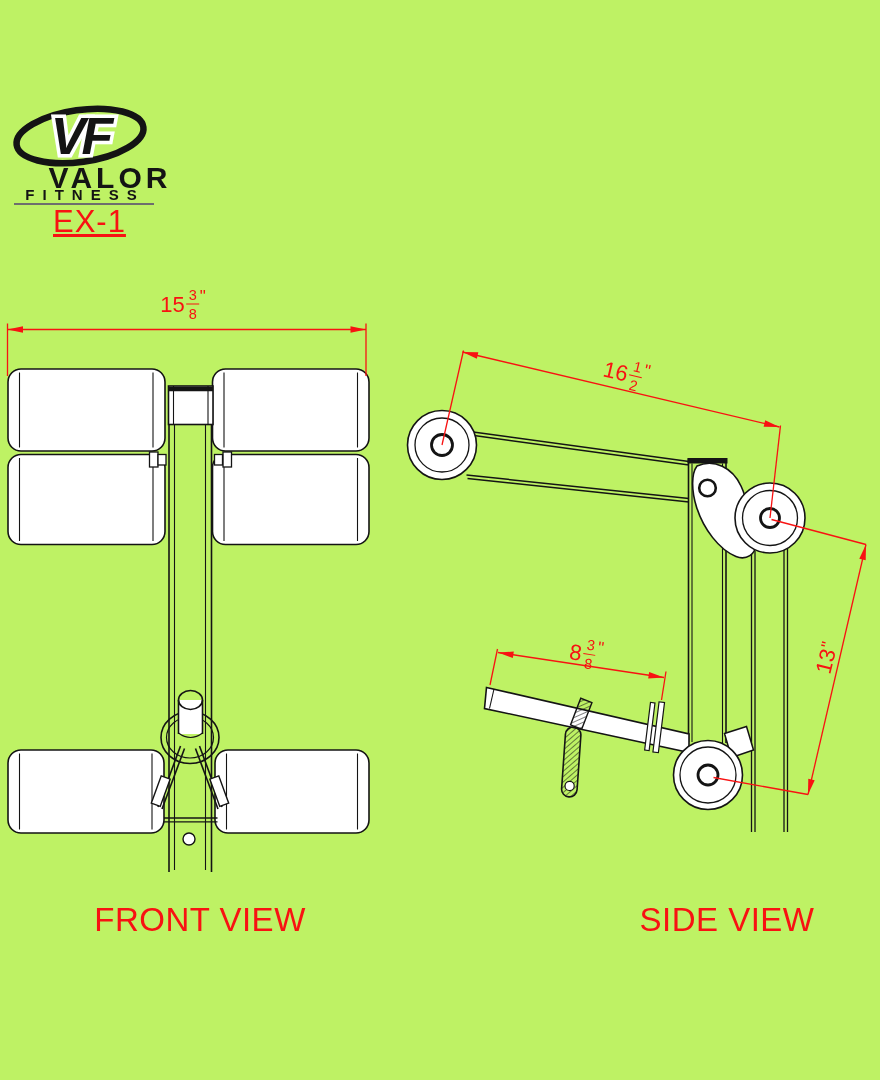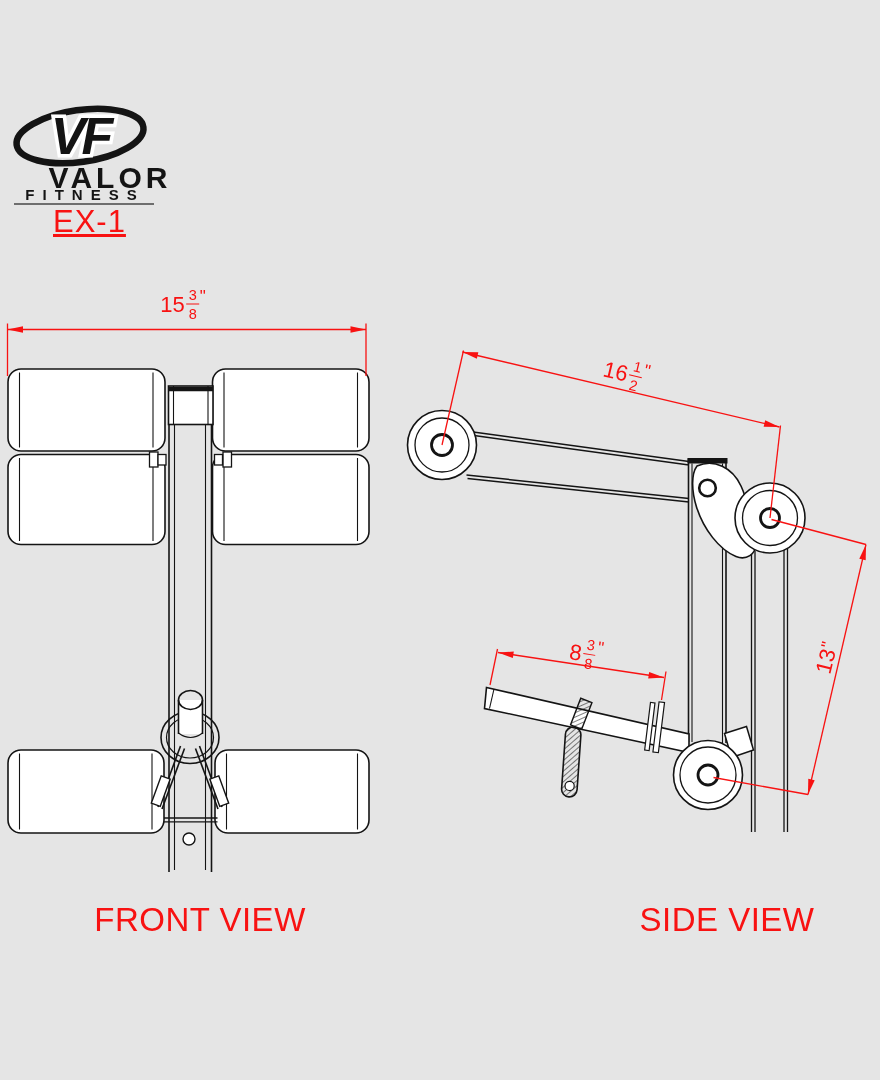--- a/index.html
+++ b/index.html
@@ -1,21 +1,21 @@
 <!DOCTYPE html>
 <html><head>
 <meta charset="utf-8">
 <style>
   :root{
     --red:#f81212;
     --ink:#141414;
   }
   html,body{margin:0;padding:0;background:#ffffff;}
   #stage{
-    position:relative;width:880px;height:1080px;background:#e5e5e5;overflow:hidden;
+    position:relative;width:880px;height:1080px;background:#bef264;overflow:hidden;
     font-family:"Liberation Sans", sans-serif;
   }
   #drawing{position:absolute;left:0;top:0;}
   
   .logo-wordmark{
     position:absolute;left:20px;top:163px;width:130px;text-align:center;
     font-weight:700;font-size:30px;letter-spacing:4px;color:var(--ink);line-height:1;white-space:nowrap;margin-left:25px;
   }
   .logo-tagline{
     position:absolute;left:23px;top:187px;width:124px;text-align:center;

